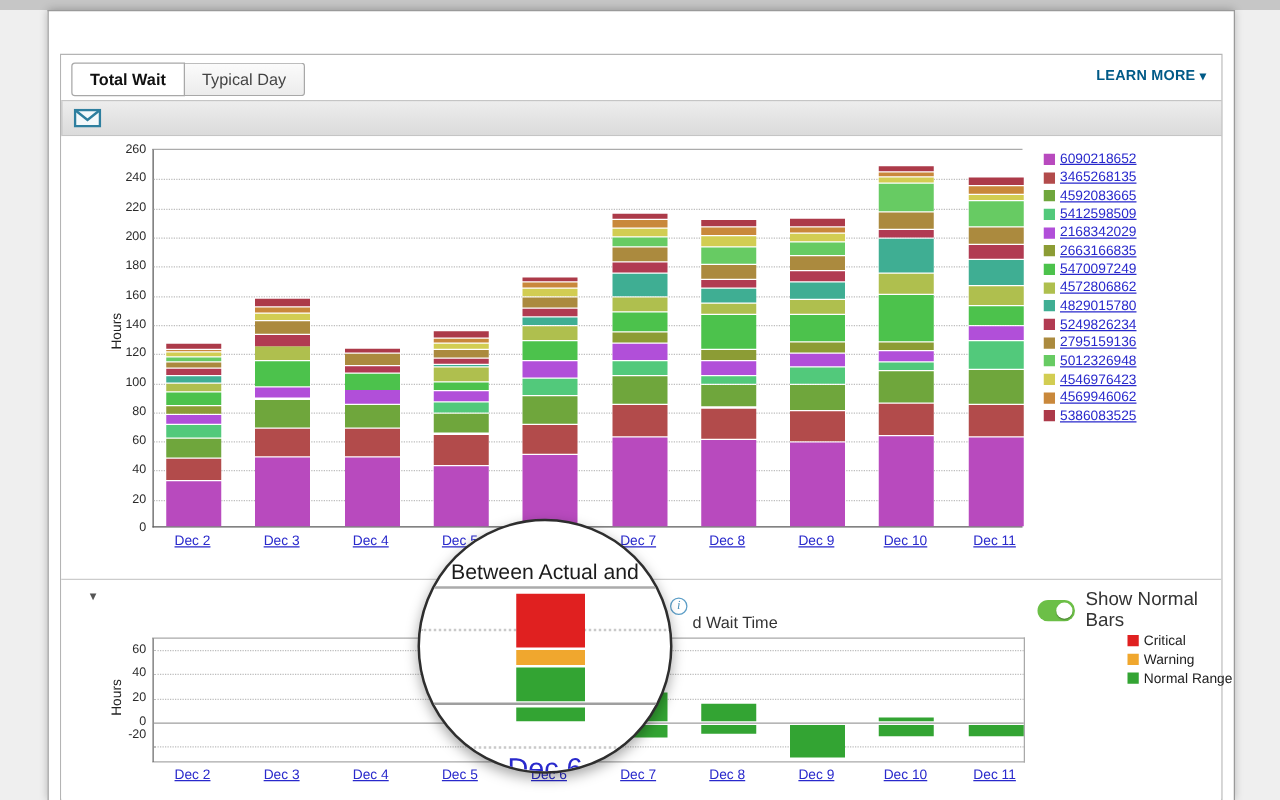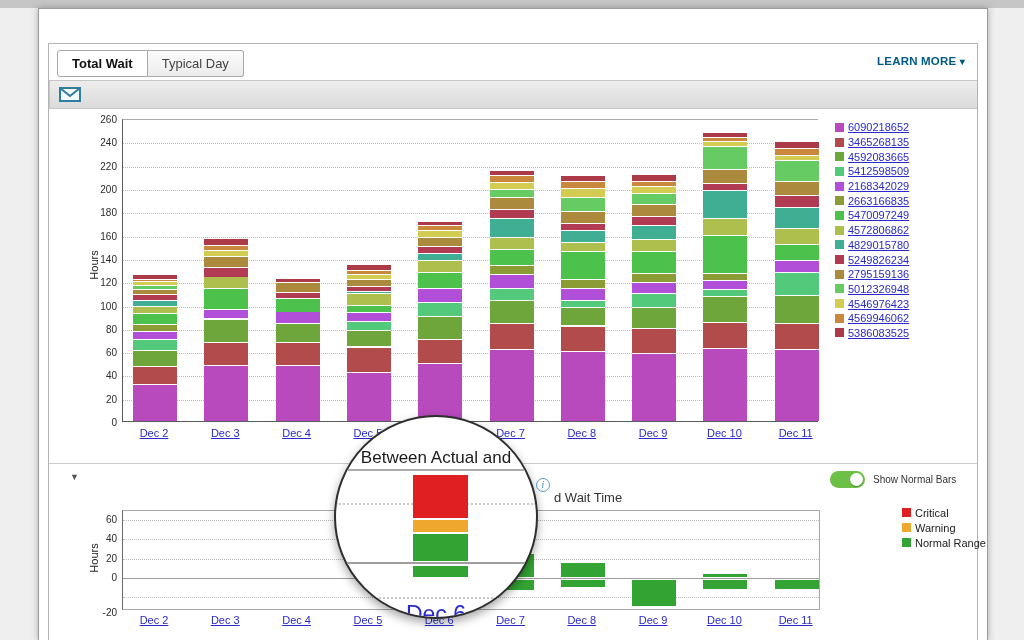--- a/index.html
+++ b/index.html
@@ -67,21 +67,21 @@
   
   .collapse-arrow { position:absolute; left:21px; top:8px; font-size:9px; color:#555; cursor:pointer; }
   .info-icon { position:absolute; left:487px; top:14px; width:14px; height:14px; border:1px solid #5C9EC7;
                border-radius:50%; color:#4A90B8; font-size:10px; line-height:12px; text-align:center;
                font-family:"Liberation Serif", serif; font-style:italic; cursor:pointer; background:#fff; }
   .panel-title-frag { position:absolute; left:505px; top:26px; font-size:13px; color:#333; }
   .toggle-wrap { position:absolute; left:781px; top:7px; display:flex; align-items:center; cursor:pointer; }
   .toggle { width:35px; height:17px; border-radius:9px; position:relative; margin-right:8px; }
   .toggle .knob { position:absolute; right:2px; top:2px; width:13px; height:13px; border-radius:50%;
                   background:#fff; box-shadow:0 1px 1px rgba(0,0,0,.3); }
-  .toggle-label { font-size:10px; color:#333; }
+  .toggle-label { font-size:15px; color:#333; }
   .legend2 { position:absolute; left:853px; top:41px; }
   .lg2-item { height:15px; display:flex; align-items:center; white-space:nowrap; }
   .lg2-label { font-size:11px; color:#222; }
 
   
   .loupe { position:absolute; left:295px; top:406px; width:204px; height:204px; border-radius:50%;
            border:2px solid #2E2E2E; background:#fff; z-index:60;
            box-shadow:0 4px 10px rgba(0,0,0,.35), inset 0 0 0 2px #fff; overflow:hidden; }
   .loupe > div { position:absolute; }
   .loupe-line1 { left:0; right:0; top:4px; text-align:center; font-size:20px; color:#1c1c1c; }
@@ -399,21 +399,21 @@
             <span class="lg2-label">Normal Range</span>
           </div>
         </div>
 
       <div class="ylabel" style="left:30px; top:88px;">Hours</div>
       <div>
           <div class="tick" style="left: 38px; top: 49.7px;">60</div>
           <div class="tick" style="left: 38px; top: 69.2px;">40</div>
           <div class="tick" style="left: 38px; top: 88.6px;">20</div>
           <div class="tick" style="left: 38px; top: 108px;">0</div>
-          <div class="tick" style="left: 38px; top: 143px;">-20</div>
+          <div class="tick" style="left: 38px; top: 118px;">-20</div>
         </div>
       <div class="plot" id="plot2">
           <div class="grid-h" style="top: 8.7px;"></div>
           <div class="grid-h" style="top: 28.2px;"></div>
           <div class="grid-h" style="top: 47.6px;"></div>
           <div class="grid-h" style="top: 86.4px;"></div>
           <div class="seg" style="left: 295.2px; top: 49.5px; height: 16.5px; background: rgb(51, 164, 51);"></div>
           <div class="seg" style="left: 295.2px; top: 44.7px; height: 3.9px; background: rgb(240, 167, 46);"></div>
           <div class="seg" style="left: 295.2px; top: 33px; height: 10.7px; background: rgb(224, 32, 32);"></div>
           <div class="seg" style="left: 295.2px; top: 69px; height: 4.8px; background: rgb(51, 164, 51);"></div>

